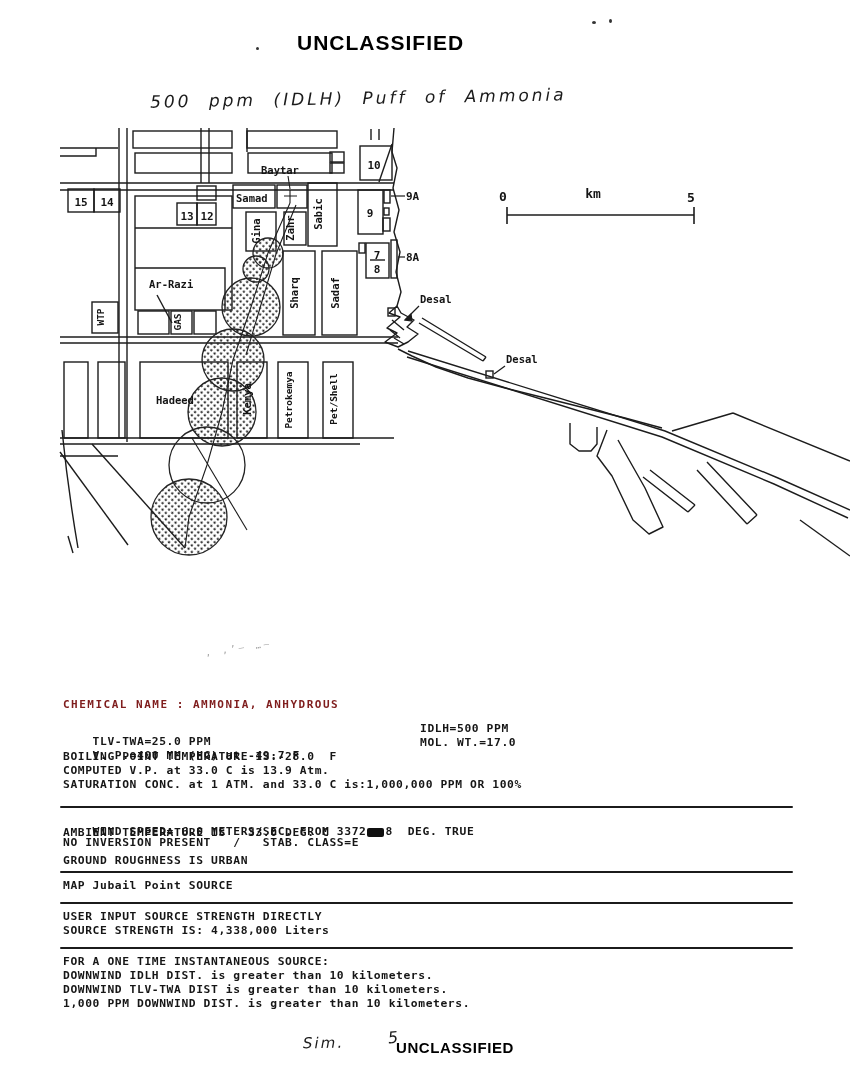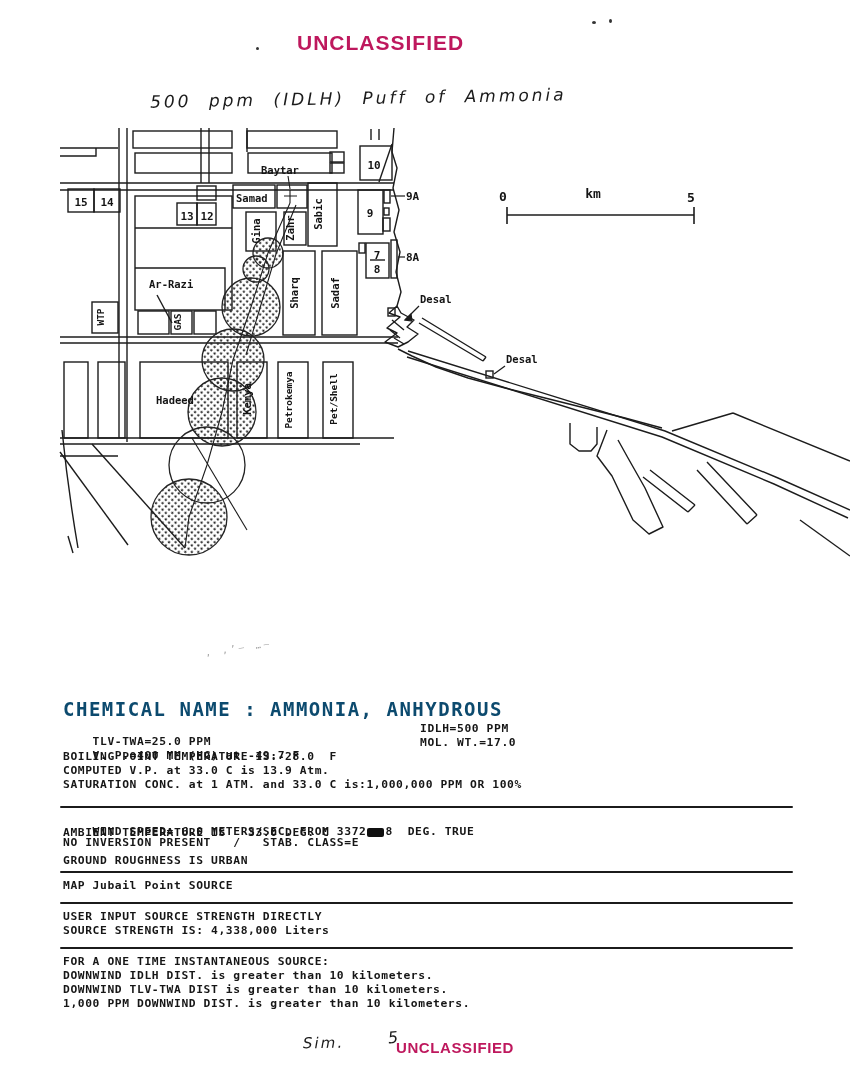--- a/index.html
+++ b/index.html
@@ -4,38 +4,38 @@
 <style>
   html,body{margin:0;padding:0;background:#e8e8e8;}
   .page{
     position:relative;width:850px;height:1080px;background:#ffffff;
     margin:0 auto;overflow:hidden;color:#171717;
     font-family:"DejaVu Sans Mono", monospace;
   }
   
   .classif{
     position:absolute;font-family:"Liberation Sans", sans-serif;
-    font-weight:bold;color:#be185d;
+    font-weight:bold;color:#000000;
   }
   .classif.top{left:297px;top:31px;font-size:21px;letter-spacing:1px;}
   .classif.bottom{left:396px;top:1039px;font-size:15px;letter-spacing:0.6px;}
   
   .hand{
     position:absolute;font-family:"DejaVu Sans", sans-serif;font-style:italic;
     color:#1b1b1b;transform:rotate(-1deg);
   }
   .hand.title{left:150px;top:88px;font-size:17px;letter-spacing:3px;word-spacing:9px;}
   .hand.sim{left:303px;top:1034px;font-size:15px;letter-spacing:2px;}
   .hand.num5{left:388px;top:1028px;font-size:16px;transform:rotate(-6deg);}
   
   .rpt{position:absolute;left:63px;white-space:pre;font-weight:bold;
        font-size:11.3px;letter-spacing:0.6px;color:#161616;}
   .rpt .rcol{position:absolute;left:357px;top:0;}
   .rpt-title{position:absolute;left:63px;top:698px;font-weight:bold;
-       font-size:19px;letter-spacing:1.5px;color:#0c4a6e;white-space:pre;}
+       font-size:11px;letter-spacing:1.5px;color:#7f1d1d;white-space:pre;}
   .rule{position:absolute;left:60px;width:733px;height:2px;background:#1b1b1b;border-radius:1px;}
   .wind-blob{display:inline-block;width:17px;height:9px;background:#101010;
        border-radius:2px;vertical-align:middle;margin:0 1px;}
   
   .noise-dot{position:absolute;background:#333;border-radius:50%;}
   .smudge{position:absolute;color:#9a9a9a;font-size:9px;letter-spacing:3px;transform:rotate(-8deg);}
   
   svg text{font-family:"DejaVu Sans Mono", monospace;font-weight:bold;fill:#141414;}
   .lbl{font-size:10.5px;}
   .lbl-sm{font-size:9.5px;}

